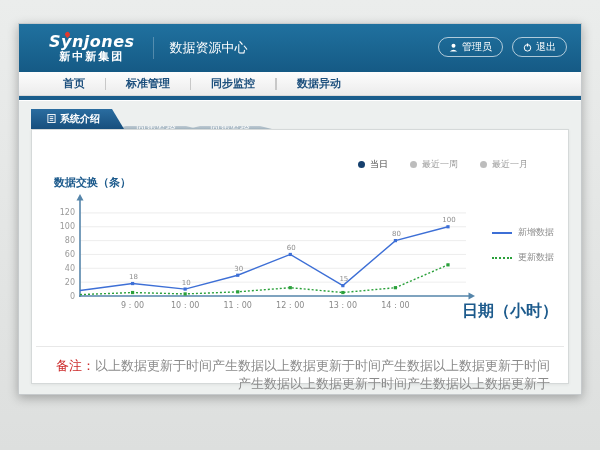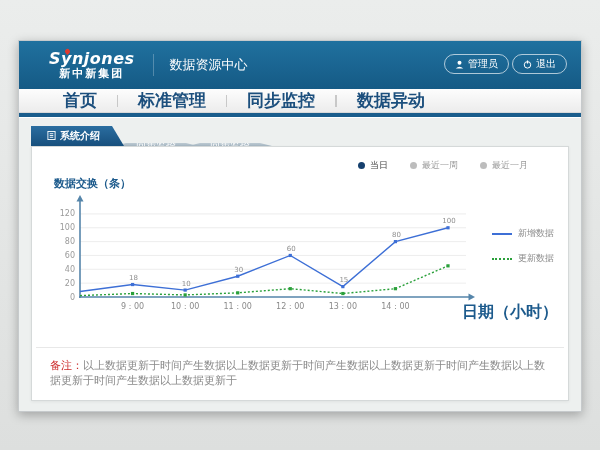--- a/index.html
+++ b/index.html
@@ -1,78 +1,78 @@
 <!DOCTYPE html>
 <html><head>
 <meta charset="utf-8">
 <style>
   * { margin:0; padding:0; box-sizing:border-box; }
   html,body { width:600px; height:450px; overflow:hidden;
     font-family:"DejaVu Sans","Liberation Sans",sans-serif; }
   body { background:linear-gradient(#ebedec,#dddfde); position:relative; }
 
-  .window { position:absolute; left:18px; top:40px; width:564px; height:372px;
+  .window { position:absolute; left:18px; top:23px; width:564px; height:372px;
     background:#ffffff; border:1px solid #c6cacc; box-shadow:0 3px 10px rgba(0,0,0,.28); }
 
   
   .hdr { height:48px; background:linear-gradient(#20719f,#155a85);
     display:flex; align-items:center; position:relative; }
   .logo { margin-left:30px; color:#fff; line-height:1.05; position:relative; text-align:center; }
   .logo-en { font-size:16px; font-weight:bold; font-style:italic; letter-spacing:.5px; display:block; }
   .logo-dot { position:absolute; left:16px; top:-2px; width:5px; height:5px;
     background:#e03a2f; border-radius:50% 50% 50% 0; transform:rotate(-40deg); }
   .logo-cn { font-size:11px; font-weight:bold; letter-spacing:2px; display:block; }
   .app-title { color:#ffffff; font-size:13px; margin-left:18px; padding-left:16px;
     border-left:1px solid rgba(255,255,255,.25); height:22px; line-height:22px; }
-  .hdr-right { position:absolute; right:14px; top:13px; display:flex; gap:3px; }
+  .hdr-right { position:absolute; right:14px; top:13px; display:flex; gap:9px; }
   .pill { display:flex; align-items:center; gap:4px; border:1px solid rgba(255,255,255,.65);
     border-radius:10px; padding:2px 10px; color:#fff; font-size:10px; cursor:pointer; }
   .pill svg { display:block; }
 
   
   .nav { height:24px; background:linear-gradient(#fdfdfd,#ececec);
     display:flex; align-items:center; padding-left:24px; border-bottom:1px solid #d9d9d9; }
-  .nav-item { color:#1c4f7d; font-size:17px; font-weight:bold; padding:0 20px; cursor:pointer; }
+  .nav-item { color:#1c4f7d; font-size:11px; font-weight:bold; padding:0 20px; cursor:pointer; }
   .nav-sep { width:1px; height:12px; background:#c8c8c8; }
   .nav-strip { height:4px; background:#1a5d8c; }
 
   
   .content { position:absolute; top:77px; bottom:0; left:0; right:0; background:#edf0ef; }
   .tabs { display:flex; margin:8px 0 0 12px; height:20px; }
   .tab { font-size:10px; color:#fff; display:flex; align-items:center; gap:4px;
     padding:0 16px; cursor:pointer; }
   .tab.active { background:linear-gradient(#2a6da0,#174f7d); z-index:2;
     clip-path:polygon(0 0,calc(100% - 12px) 0,100% 100%,0 100%); padding-right:24px; font-weight:bold; }
   .tab.inactive { background:linear-gradient(#bcc9d2,#a5b6c1); margin-left:-10px;
     clip-path:polygon(12px 0,calc(100% - 12px) 0,100% 100%,0 100%); padding:0 22px;margin-top:17px; }
 
   .card { position:absolute; left:12px; right:12px; top:28px; height:255px;
     background:#fff; border:1px solid #d5d9d9; box-shadow:0 1px 3px rgba(0,0,0,.06); }
 
-  .filters { display:flex; justify-content:flex-end; gap:22px; padding:12px 40px 0 0; }
+  .filters { display:flex; justify-content:flex-end; gap:22px; padding:28px 40px 0 0; }
   .filter { display:flex; align-items:center; gap:5px; font-size:9px; color:#999; cursor:pointer; }
   .filter .dot { width:7px; height:7px; border-radius:50%; background:#bdbdbd; }
   .filter.selected { color:#444; }
   .filter.selected .dot { background:#16406e; }
 
   .ylabel { color:#1c5a8c; font-size:11px; font-weight:bold; margin:4px 0 0 22px; }
 
   .chart-row { position:relative; display:flex; margin:2px 6px 0 8px; }
   .chart-box { width:452px; }
   .chart-box svg { display:block; width:452px; height:138px; }
   .legend { width:78px; padding-top:34px; }
   .legend-item { display:flex; align-items:center; gap:6px; margin-bottom:12px; }
   .legend-swatch { width:20px; }
   .sw-solid { border-top:2px solid #3d6fd6; }
   .sw-dotted { border-top:2px dotted #2aa03a; }
   .legend-label { font-size:9px; color:#8a8a8a; }
   .xlabel { position:absolute; right:4px; bottom:8px; color:#1c5a8c; font-size:16px; font-weight:bold; }
 
   .note-divider { margin:16px 4px 0 4px; border-top:1px solid #e8e8e8; }
-  .note { padding:10px 18px 0 18px; font-size:11px; color:#8a8a8a; line-height:1.4; }
+  .note { padding:10px 18px 0 18px; font-size:13px; color:#8a8a8a; line-height:1.4;text-align:right; }
   .note-prefix { color:#cc2b2b; }
 </style>
 </head>
 <body>
 
 <div class="window">
 
   <div class="hdr">
     <div class="logo">
       <span class="logo-dot"></span>

